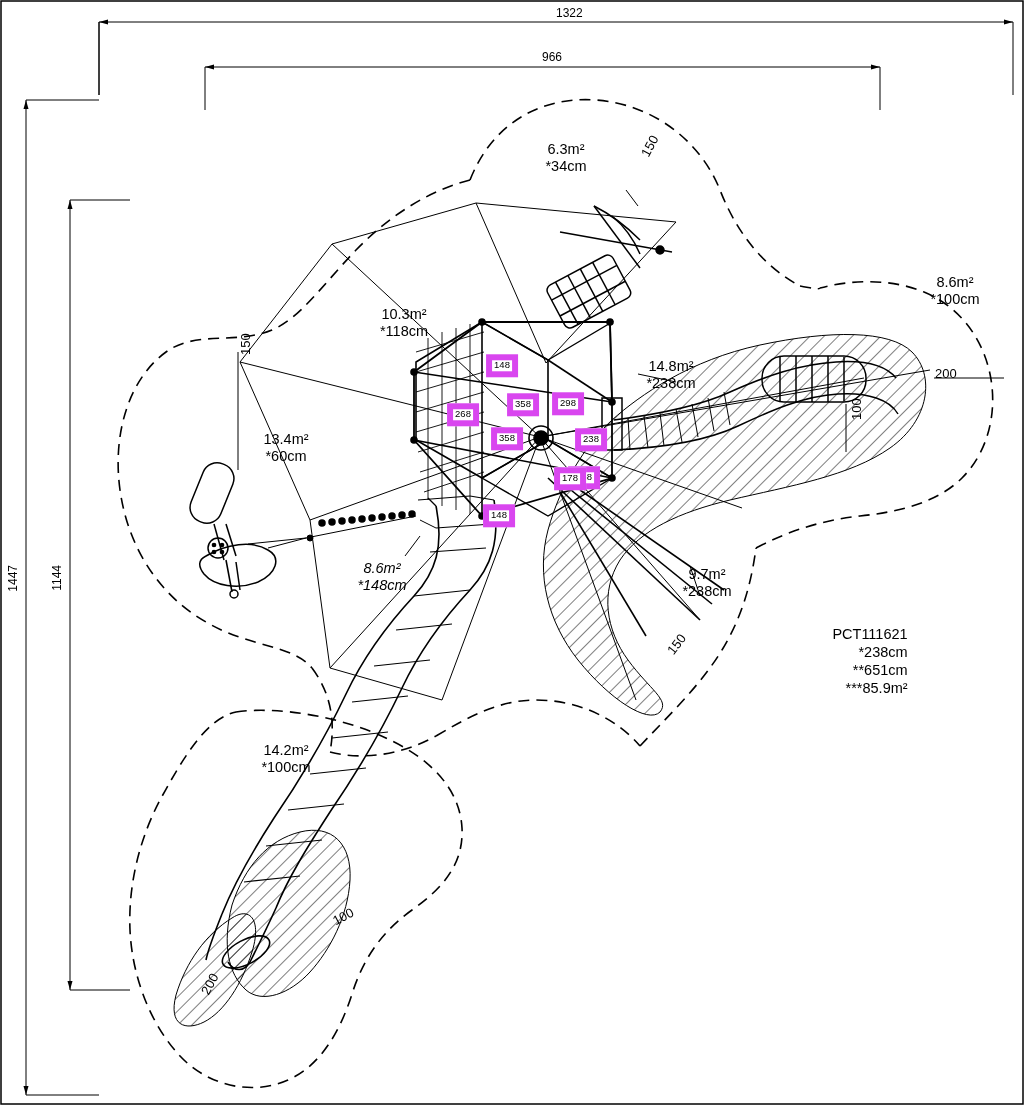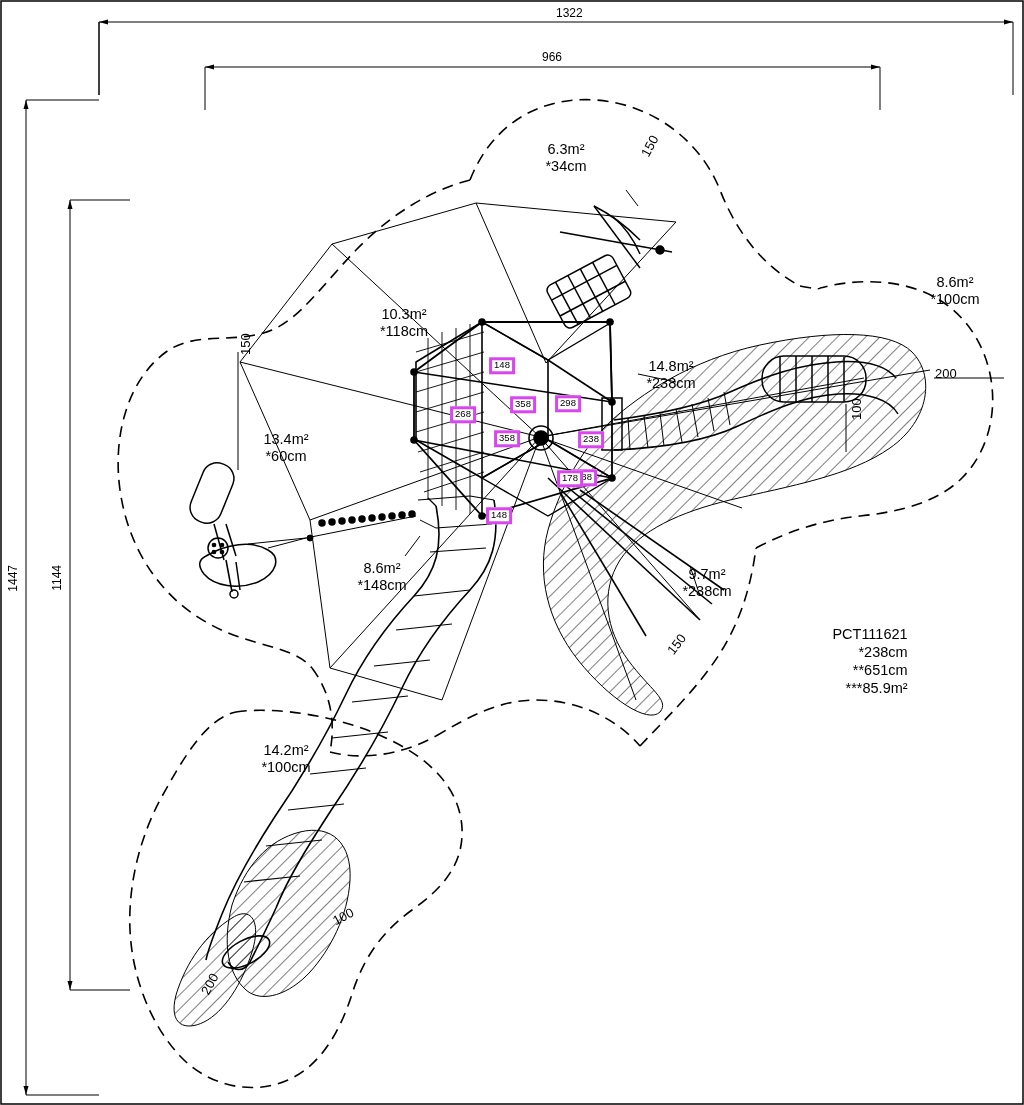--- a/index.html
+++ b/index.html
@@ -49,21 +49,21 @@
     font-size: 14.5px;
     line-height: 1.25;
     white-space: pre;
     text-align: right;
     transform: translateX(-50%);
   }
   .boxnum {
     position: absolute;
     font-size: 9.5px;
     font-family: "Liberation Sans", sans-serif;
-    border: 3px solid #d946ef;
+    border: 6px solid #d946ef;
     background: #fff;
     padding: 0px 2px 1px 2px;
     line-height: 1.1;
     transform: translate(-50%, -50%);
   }
   .rot {
     position: absolute;
     font-size: 13px;
     white-space: pre;
     transform-origin: 0 0;
@@ -355,21 +355,21 @@
 
   <div class="area-note" style="left:955px; top:274px;"><span>8.6m²</span>
 <span>*100cm</span></div>
 
   <div class="area-note" style="left:671px; top:358px;"><span>14.8m²</span>
 <span>*238cm</span></div>
 
   <div class="area-note" style="left:286px; top:431px;"><span>13.4m²</span>
 <span>*60cm</span></div>
 
-  <div class="area-note" style="left:382px; top:560px;"><span>8.6m²</span>
+  <div class="area-note" style="left:382px; top:560px;font-style:italic;"><span>8.6m²</span>
 <span>*148cm</span></div>
 
   <div class="area-note" style="left:707px; top:566px;"><span>9.7m²</span>
 <span>*238cm</span></div>
 
   <div class="area-note" style="left:286px; top:742px;"><span>14.2m²</span>
 <span>*100cm</span></div>
 
   <div class="code-note" style="left:870px; top:625px;"><span>PCT111621</span>
 <span>*238cm</span>

